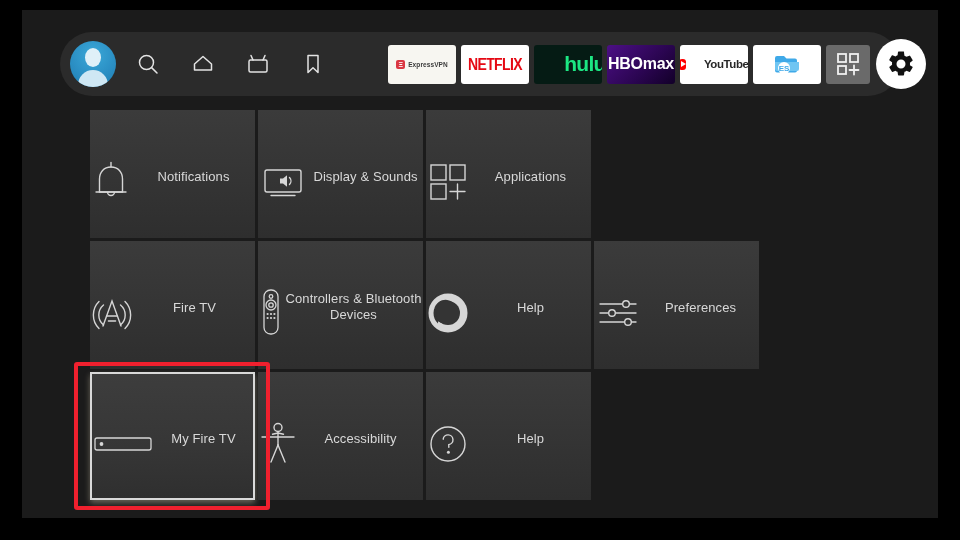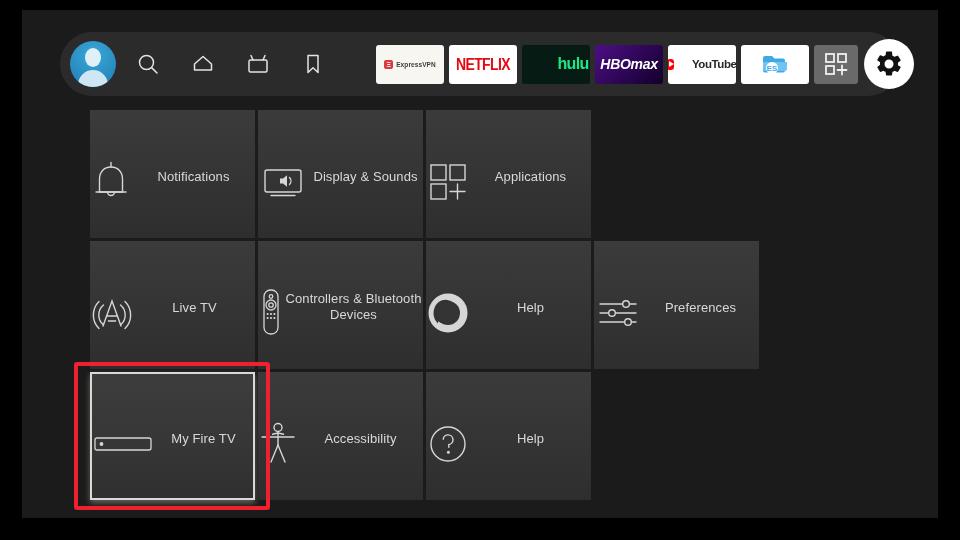--- a/index.html
+++ b/index.html
@@ -29,37 +29,37 @@
   }
   .avatar .head{ position:absolute; top:7px; left:50%; transform:translateX(-50%);
     width:16px; height:19px; border-radius:50%; background:#dff0f8; }
   .avatar .body{ position:absolute; bottom:0; left:50%; transform:translateX(-50%);
     width:30px; height:17px; border-radius:15px 15px 0 0; background:#cfe7f4; }
 
   .nav-ico{ width:46px; height:46px; margin-left:9px; display:flex; align-items:center; justify-content:center; flex:none; }
   .nav-ico svg{ display:block; }
 
   
-  .apps{ display:flex; align-items:center; margin-left:40px; }
+  .apps{ display:flex; align-items:center; margin-left:52px; }
   .app{
     width:68px; height:39px; border-radius:3px; margin-right:5px;
     display:flex; align-items:center; justify-content:center; overflow:hidden; flex:none;
     position:relative;
   }
   .app-expressvpn{ background:#f7f6f1; }
   .app-expressvpn .evtxt{ font-size:6.5px; color:#3b3b3b; letter-spacing:.1px; font-weight:bold; }
   .app-expressvpn .evmark{ width:9px; height:9px; border-radius:2px; background:#da3743; margin-right:3px;
      display:flex;align-items:center;justify-content:center; color:#fff; font-size:7px; font-weight:bold; }
   .app-netflix{ background:#fff; }
   .app-netflix .ntxt{ color:#e50914; font-size:14px; font-weight:bold; letter-spacing:-0.6px;
      font-family:"Liberation Sans", sans-serif; transform:scaleY(1.12); }
   .app-hulu{ background:#051b14; }
-  .app-hulu .htxt{ color:#1ce783; font-size:16px; font-weight:bold; letter-spacing:-0.7px;padding-left:34px; }
+  .app-hulu .htxt{ color:#1ce783; font-size:21px; font-weight:bold; letter-spacing:-0.7px;padding-left:34px; }
   .app-hbo{ background:linear-gradient(135deg,#4c0f85 0%,#2a0550 60%,#120028 100%); }
-  .app-hbo .hbtxt{ color:#fff; font-size:14px; font-weight:bold; letter-spacing:-0.3px;font-style:italic; }
+  .app-hbo .hbtxt{ color:#fff; font-size:16px; font-weight:bold; letter-spacing:-0.3px; }
   .app-youtube{ background:#fff; display:flex; gap:18px; }
   .app-youtube .ytplay{ width:16px; height:11px; background:#ff0000; border-radius:3px;
      display:flex; align-items:center; justify-content:center; }
   .app-youtube .ytplay::after{ content:""; border-left:5px solid #fff; border-top:3.2px solid transparent;
      border-bottom:3.2px solid transparent; margin-left:1.5px; }
   .app-youtube .yttxt{ color:#282828; font-size:11.5px; font-weight:bold; letter-spacing:-0.4px; }
   .app-es{ background:#ffffff; }
 
   .app-more{
     width:44px; height:39px; background:#6a6a6a; border-radius:3px; margin-right:0;
@@ -244,21 +244,21 @@
             <svg width="44" height="44" viewBox="0 0 44 44" fill="none" stroke="#d6d6d6" stroke-width="1.4" stroke-linecap="round">
               <path d="M13 35 L22 10 L31 35"></path>
               <line x1="16.6" y1="25" x2="27.4" y2="25"></line>
               <line x1="18.4" y1="30" x2="25.6" y2="30"></line>
               <path d="M13.5 14 a13 13 0 0 0 0 20"></path>
               <path d="M9 10.5 a19 19 0 0 0 0 27"></path>
               <path d="M30.5 14 a13 13 0 0 1 0 20"></path>
               <path d="M35 10.5 a19 19 0 0 1 0 27"></path>
             </svg>
           </div>
-          <div class="lbl">Live TV</div>
+          <div class="lbl">Fire TV</div>
         </div>
 
         <div class="tile tall">
           <div class="ico">
             <svg width="26" height="50" viewBox="0 0 26 50" fill="none" stroke="#d6d6d6" stroke-width="1.3">
               <rect x="6" y="2" width="14" height="44" rx="6.5"></rect>
               <circle cx="13" cy="8.5" r="1.8"></circle>
               <circle cx="13" cy="17" r="5"></circle>
               <circle cx="13" cy="17" r="2.2"></circle>
               <circle cx="9.6" cy="26" r="1.1" fill="#d6d6d6" stroke="none"></circle>

